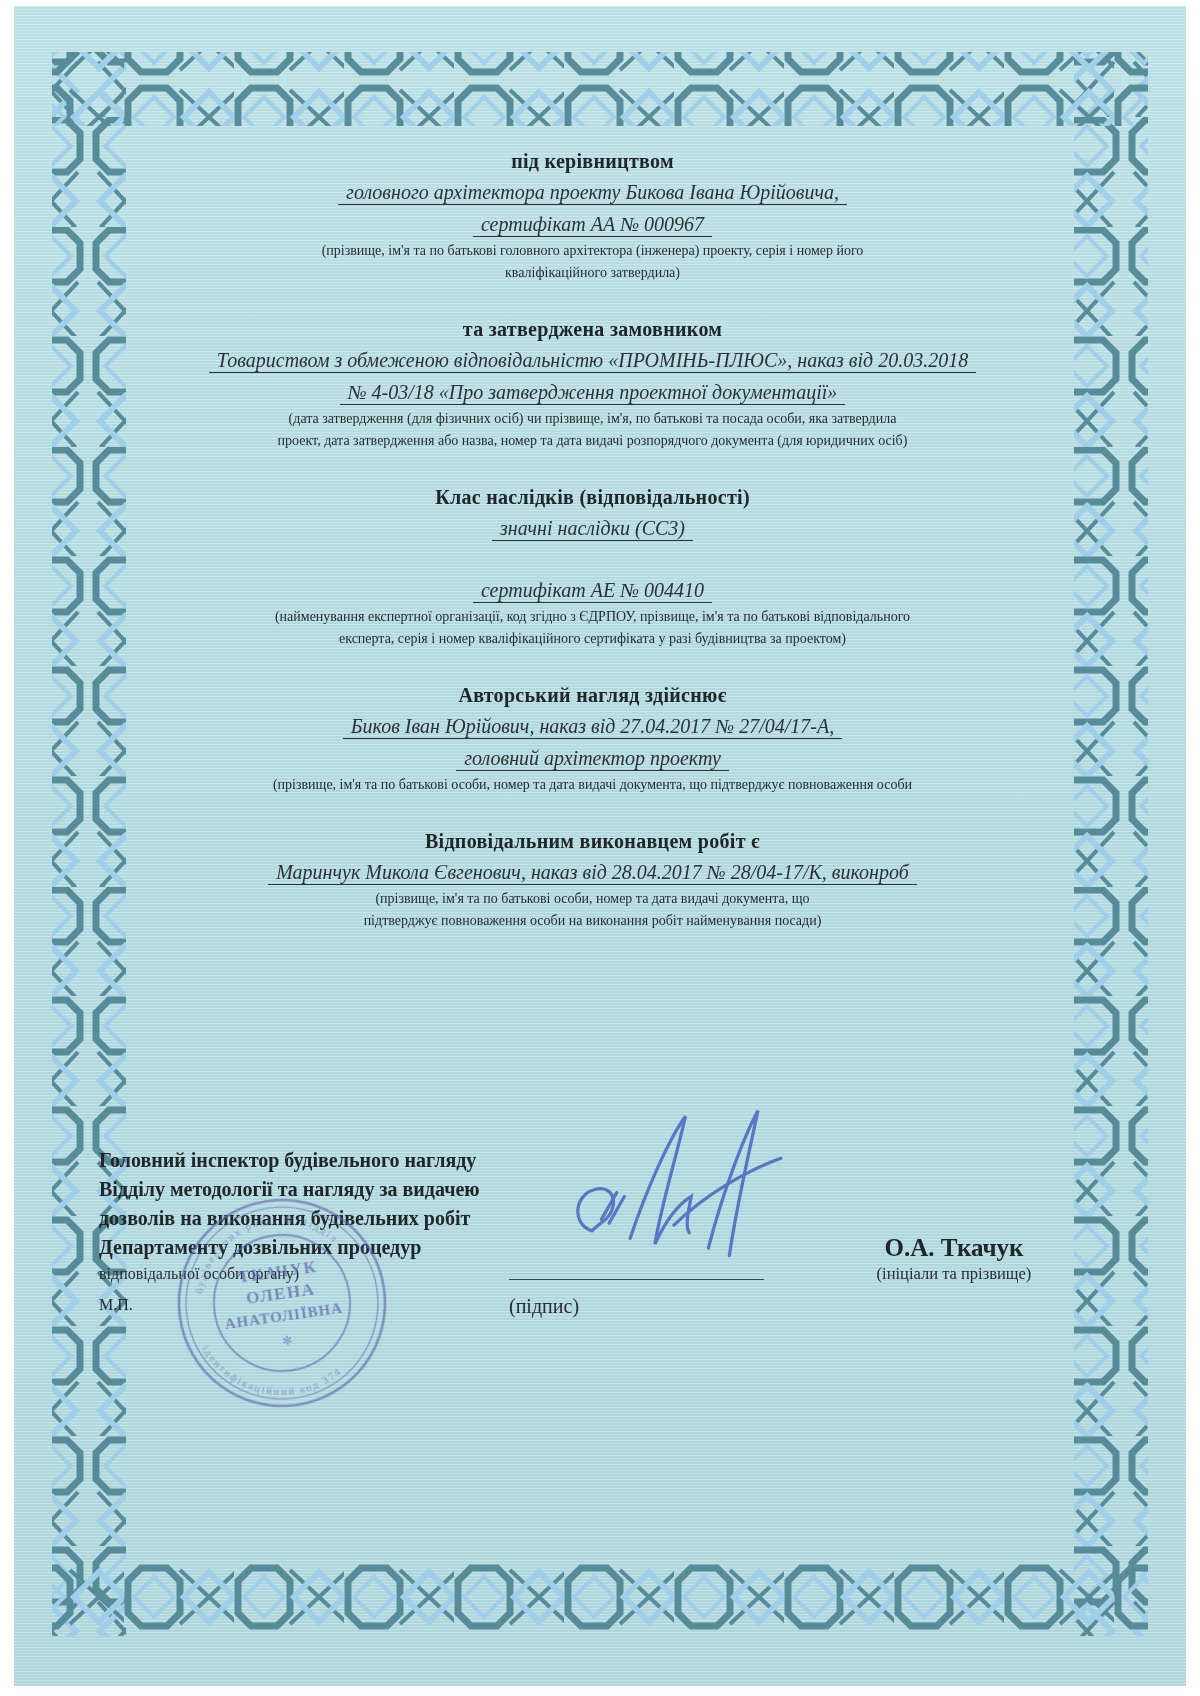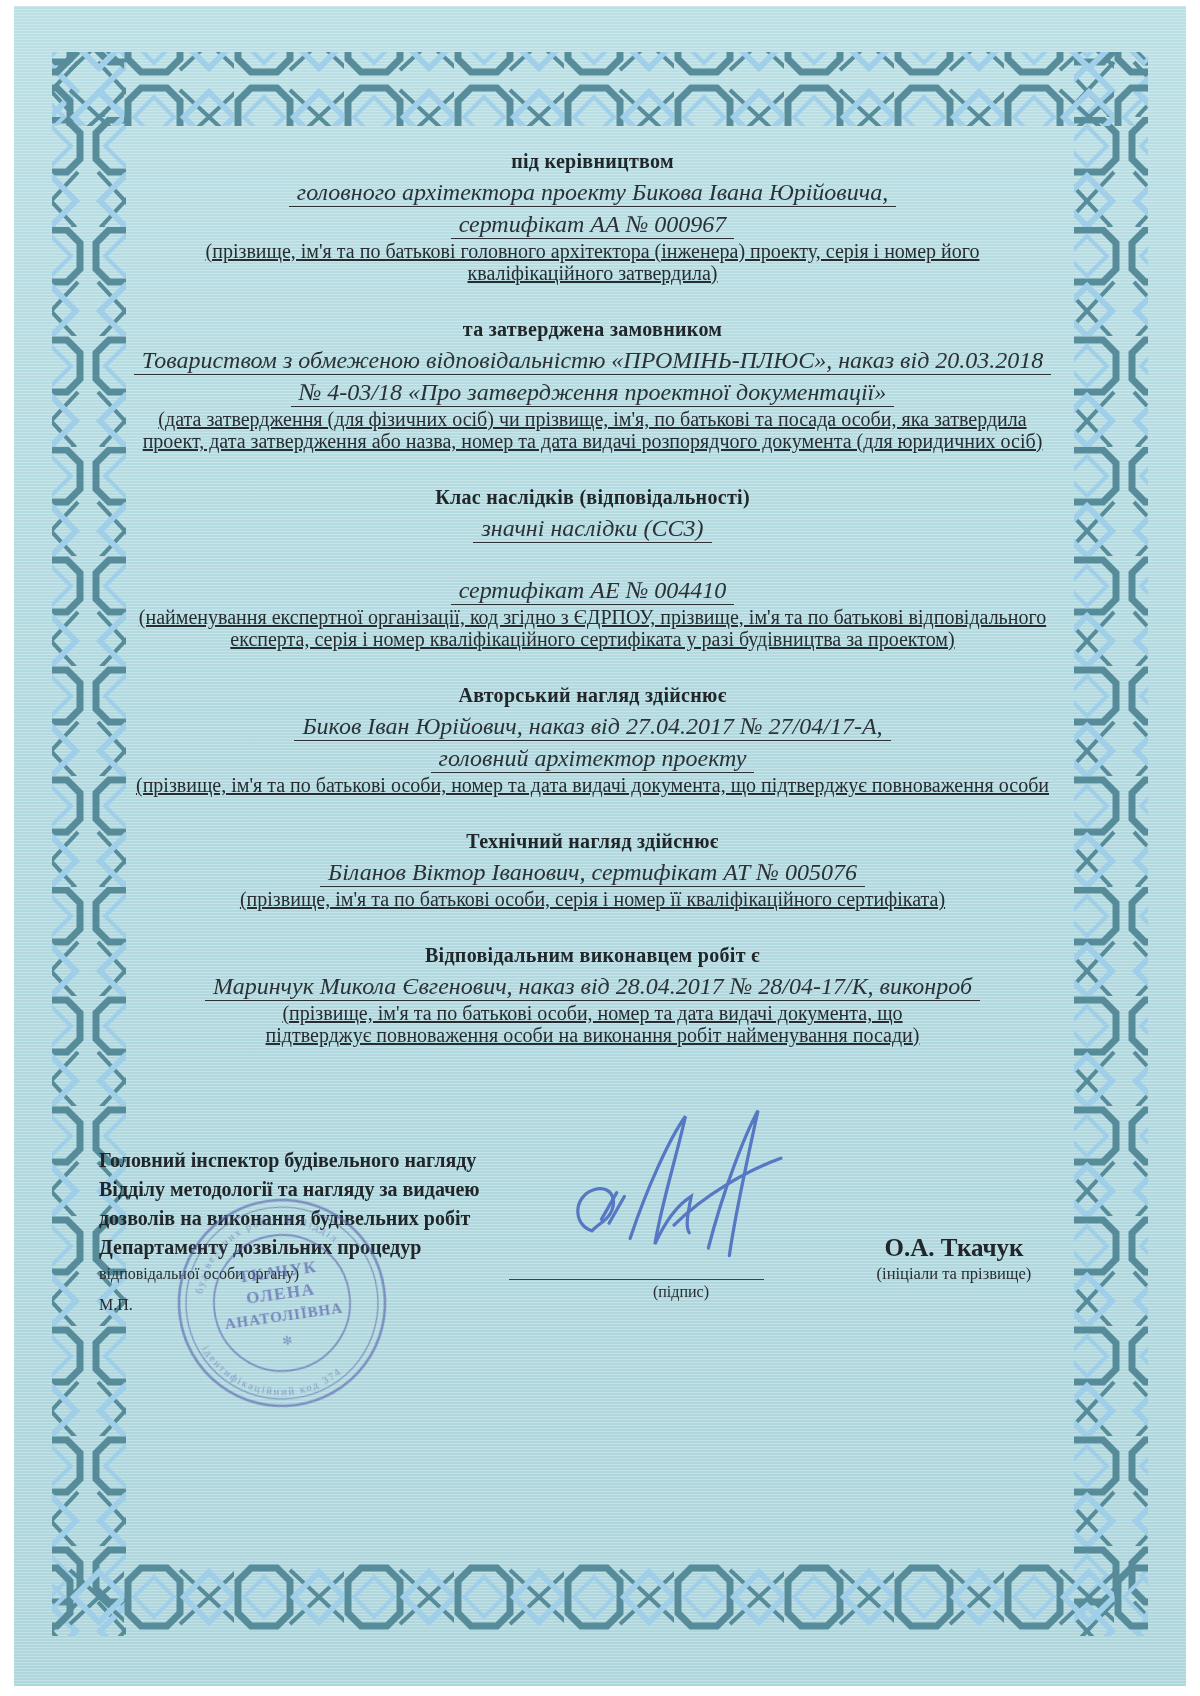--- a/index.html
+++ b/index.html
@@ -10,29 +10,29 @@
   .paper{
     position:absolute;left:14px;right:14px;top:6px;bottom:10px;
     background:
       repeating-linear-gradient(180deg, rgba(255,255,255,0.28) 0 1px, rgba(255,255,255,0) 1px 3px),
       linear-gradient(180deg,#badfe4 0%, #b1d9df 45%, #aed6dc 100%);
   }
   .frame{position:absolute;left:0;top:0;width:100%;height:100%;opacity:.88;}
   .content{position:absolute;left:85px;right:100px;top:140px;text-align:center;}
   .sec{margin-bottom:30px;}
   .sec .h{font-weight:bold;font-size:20px;line-height:30px;letter-spacing:.3px;color:#20262a;}
-  .sec .v{font-style:italic;font-size:24px;line-height:32px;color:#2b3236;}
+  .sec .v{font-style:italic;font-size:20px;line-height:32px;color:#2b3236;}
   .sec .v span{border-bottom:1.2px solid #2b3236;padding:0 8px 1px;}
-  .sec .c{font-size:20px;line-height:22px;color:#262c30;text-decoration:underline;}
+  .sec .c{font-size:14px;line-height:22px;color:#262c30;}
   .official{position:absolute;left:85px;right:85px;top:1140px;height:260px;}
   .pos-line{font-weight:bold;font-size:20px;line-height:29px;color:#20262a;text-align:left;}
   .pos-cap{font-size:16px;line-height:24px;color:#262c30;text-align:left;}
   .mp{font-size:16px;line-height:22px;margin-top:8px;text-align:left;}
   .sig-line{position:absolute;left:410px;top:133px;width:255px;border-top:1.5px solid #3a4146;}
-  .sig-cap{position:absolute;left:410px;top:137px;width:200px;text-align:right;font-size:16px;color:#262c30;}
+  .sig-cap{position:absolute;left:410px;top:149px;width:200px;text-align:left;font-size:20px;color:#262c30;}
   .sig-art{position:absolute;left:455px;top:-66px;width:240px;height:210px;}
   .name-block{position:absolute;left:725px;top:88px;width:260px;text-align:center;}
   .name{font-weight:bold;font-size:25px;line-height:28px;color:#20262a;}
   .name-cap{font-size:16.5px;line-height:24px;color:#262c30;}
   .stamp{position:absolute;left:148px;top:1177px;width:240px;height:240px;transform:rotate(-8deg);filter:blur(.3px);}
 </style>
 </head>
 <body>
 
 <div class="paper">
@@ -87,25 +87,20 @@
       <div class="c">експерта, серія і номер кваліфікаційного сертифіката у разі будівництва за проектом)</div>
     </div>
 
     <div class="sec">
       <div class="h">Авторський нагляд здійснює</div>
       <div class="v"><span>Биков Іван Юрійович, наказ від 27.04.2017 № 27/04/17-А,</span></div>
       <div class="v"><span>головний архітектор проекту</span></div>
       <div class="c">(прізвище, ім'я та по батькові особи, номер та дата видачі документа, що підтверджує повноваження особи</div>
     </div>
 
-    <div class="sec">
-      <div class="h">Технічний нагляд здійснює</div>
-      <div class="v"><span>Біланов Віктор Іванович, сертифікат АТ № 005076</span></div>
-      <div class="c">(прізвище, ім'я та по батькові особи, серія і номер її кваліфікаційного сертифіката)</div>
-    </div>
 
     <div class="sec">
       <div class="h">Відповідальним виконавцем робіт є</div>
       <div class="v"><span>Маринчук Микола Євгенович, наказ від 28.04.2017 № 28/04-17/К, виконроб</span></div>
       <div class="c">(прізвище, ім'я та по батькові особи, номер та дата видачі документа, що</div>
       <div class="c">підтверджує повноваження особи на виконання робіт найменування посади)</div>
     </div>
 
   </div>
 

